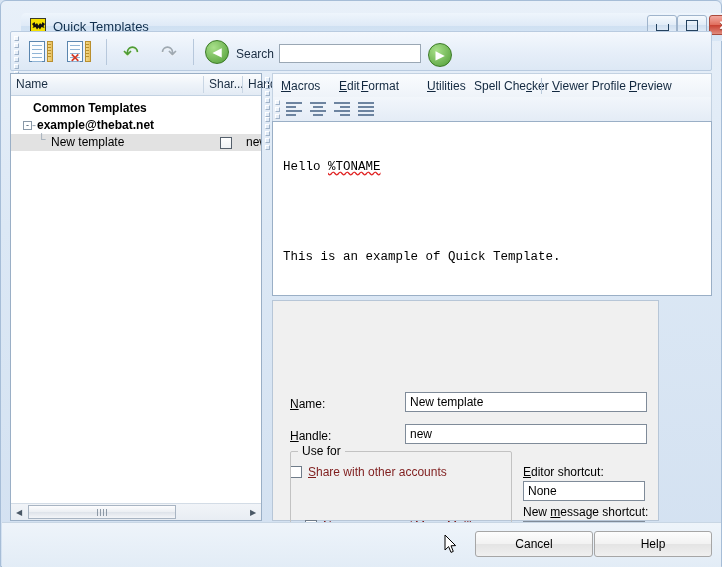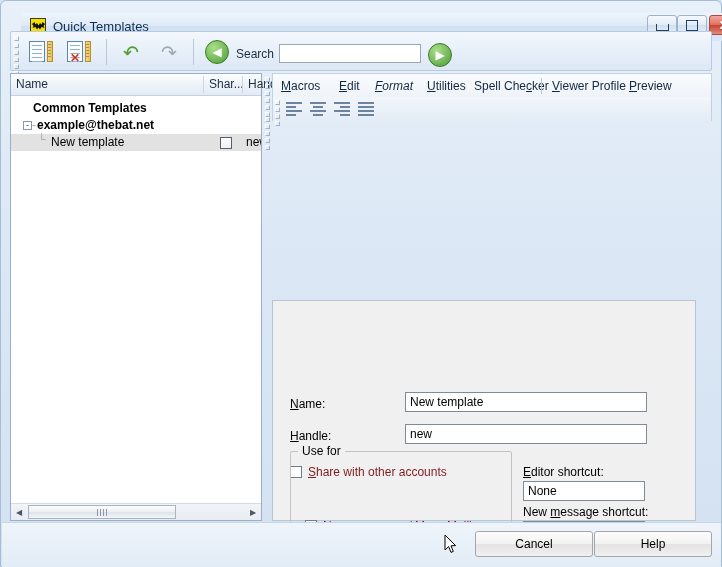--- a/index.html
+++ b/index.html
@@ -145,21 +145,21 @@
   .align-btn b{display:block;height:2px;background:#6d84a0;margin:1px 3px;}
   #editor{
     position:absolute;left:0;top:48px;width:440px;height:175px;
     background:#fff;border:1px solid #9aafc6;box-sizing:border-box;overflow:hidden;
     font-family:"Liberation Mono","DejaVu Sans Mono",monospace;font-size:12.5px;
     padding:8px 10px;color:#000;line-height:15px;white-space:pre;
   }
   .sq{ text-decoration:underline; text-decoration-color:#e02020; text-decoration-style:wavy;
        text-decoration-skip-ink:none; }
   #form-panel{
-    position:absolute;left:0;top:227px;width:424px;height:221px;
+    position:absolute;left:0;top:227px;width:387px;height:221px;
     background:#f0f0f0;border:1px solid #b7c6d7;box-sizing:border-box;
   }
   .flabel{position:absolute;font-size:12px;color:#000;white-space:nowrap;}
   .ftext{
     position:absolute;box-sizing:border-box;background:#fff;border:1px solid #7f8b99;
     font-family:"Liberation Sans",sans-serif;font-size:12px;padding:1px 4px;color:#000;outline:none;
   }
   .fcheck{position:absolute;display:flex;align-items:center;font-size:12px;color:#7f1d1d;white-space:nowrap;}
   .fcheck .cbx{margin-right:6px;flex:0 0 auto;}
   #usefor-group{position:absolute;left:17px;top:150px;width:222px;height:82px;
@@ -341,21 +341,21 @@
         <i></i>
         <i></i>
     </div>
   </div>
 
   <div id="right">
 
     <div id="menubar">
       <div class="mitem" style="left:4px;"><span class="mu">M</span><span>acros</span></div>
       <div class="mitem" style="left:62px;"><span class="mu">E</span><span>dit</span></div>
-      <div class="mitem" style="left:98px;font-style:italic;"><span class="mu">F</span><span>ormat</span></div>
+      <div class="mitem" style="left:84px;"><span class="mu">F</span><span>ormat</span></div>
       <div class="mitem" style="left:150px;"><span class="mu">U</span><span>tilities</span></div>
       <div class="mitem" style="left:197px;"><span>Spell Che</span><span class="mu">c</span><span>ker</span></div>
       <div id="menu-sep" style="left:268px;"></div>
       <div class="mitem" style="left:275px;"><span class="mu">V</span><span>iewer Profile</span></div>
       <div class="mitem" style="left:352px;"><span class="mu">P</span><span>review</span></div>
     </div>
 
     <div id="fmtbar">
       <div class="grip" style="left:2px;top:3px;height:18px;">
           <i></i>
@@ -382,20 +382,31 @@
           <b style="width:10px;margin-left:9px;"></b>
       </div>
       <div class="align-btn" style="left:82px;">
         <b style="width:16px;"></b>
           <b style="width:16px;"></b>
           <b style="width:16px;"></b>
           <b style="width:16px;"></b>
       </div>
     </div>
 
+    <div id="editor">
+      <div><span>Hello </span><span class="sq">%TONAME</span></div>
+      <div>&nbsp;</div>
+      <div><span>This is an example of Quick Template.</span></div>
+      <div>&nbsp;</div>
+      
+      
+      
+      
+      
+    </div>
 
     <div id="form-panel">
 
       <div class="flabel" style="left:17px;top:96px;"><span class="mu">N</span>ame:</div>
       <input class="ftext" style="left: 132px; top: 91px; width: 242px; height: 20px;" type="text" value="New template">
 
       <div class="flabel" style="left:17px;top:128px;"><span class="mu">H</span>andle:</div>
       <input class="ftext" style="left: 132px; top: 123px; width: 242px; height: 20px;" type="text" value="new">
 
       <div class="fcheck" style="left:17px;top:164px;">

